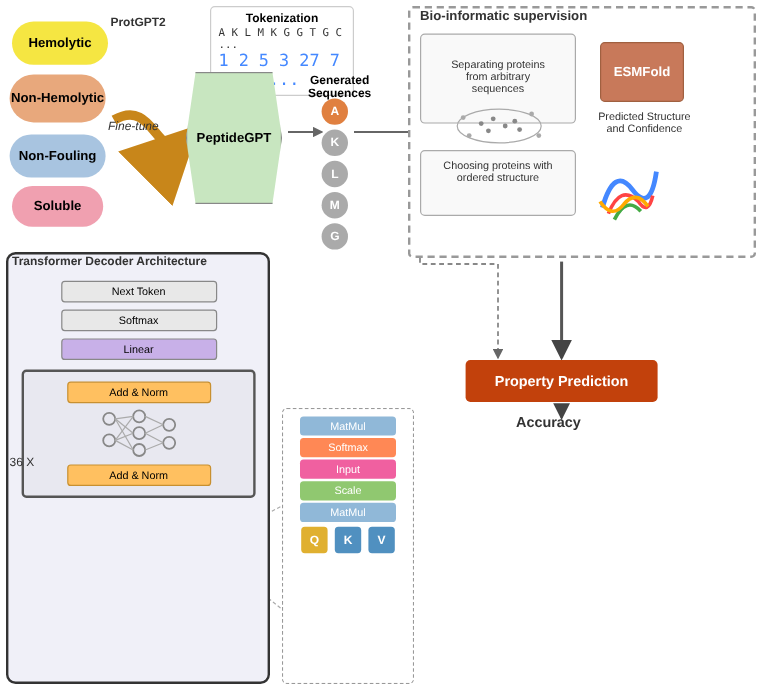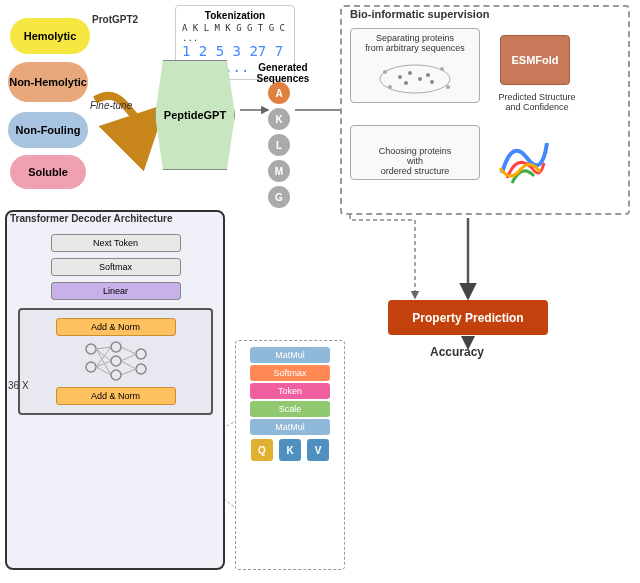--- a/index.html
+++ b/index.html
@@ -164,21 +164,21 @@
     }
 
     
     .sep-proteins-box {
       position: absolute;
       left: 350px; top: 28px;
       width: 130px; height: 75px;
       border: 1px solid #aaa;
       border-radius: 4px;
       background: #f9f9f9;
-      padding: 4px;
+      padding: 20px;
     }
     .sep-proteins-text {
       font-size: 9px;
       text-align: center;
       color: #333;
     }
     .sep-proteins-diagram {
       margin-top: 4px;
       display: flex;
       justify-content: center;
@@ -211,21 +211,21 @@
     }
 
     
     .choose-box {
       position: absolute;
       left: 350px; top: 125px;
       width: 130px; height: 55px;
       border: 1px solid #aaa;
       border-radius: 4px;
       background: #f9f9f9;
-      padding: 20px;
+      padding: 7px;
     }
     .choose-text {
       font-size: 9px;
       text-align: center;
       color: #333;
     }
 
     
     .prop-pred-box {
       position: absolute;
@@ -526,21 +526,21 @@
   </div>
 
   <div class="thirty-six-x">36 X</div>
 
   <div class="attention-box">
 
     <div class="small-block" style="background:#90b8d8; color:#fff;">MatMul</div>
 
     <div class="small-block" style="background:#ff8855; color:#fff;">Softmax</div>
 
-    <div class="small-block" style="background:#f060a0; color:#fff;">Token</div>
+    <div class="small-block" style="background:#f060a0; color:#fff;">Input</div>
 
     <div class="small-block" style="background:#90c870; color:#fff;">Scale</div>
 
     <div class="small-block" style="background:#90b8d8; color:#fff;">MatMul</div>
 
     <div class="qkv-row">
       <div class="qkv-box" style="background:#e0b030;">Q</div>
       <div class="qkv-box" style="background:#5090c0;">K</div>
       <div class="qkv-box" style="background:#5090c0;">V</div>
     </div>

